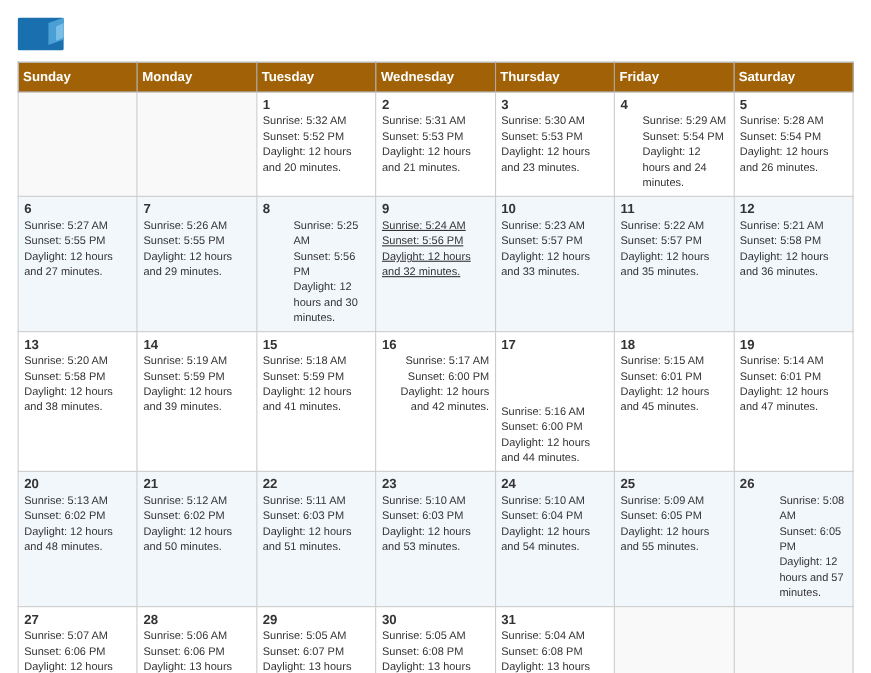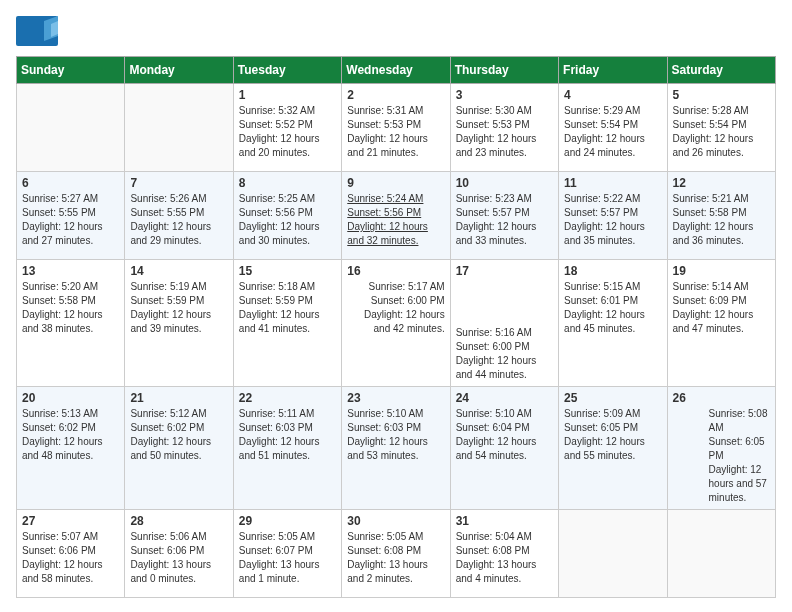--- a/index.html
+++ b/index.html
@@ -37,21 +37,21 @@
     .location-title {
       font-size: 16px;
       color: #555;
     }
     table {
       width: 100%;
       border-collapse: collapse;
       table-layout: fixed;
     }
     th {
-      background-color: #15803d;
+      background-color: #a16207;
       color: white;
       font-size: 12px;
       font-weight: bold;
       padding: 6px 4px;
       text-align: left;
       border: 1px solid #aaa;
     }
     td {
       border: 1px solid #ccc;
       vertical-align: top;
@@ -134,21 +134,21 @@
 Daylight: 12 hours and 21 minutes.</div>
         </td>
         <td>
           <span class="day-num">3</span>
           <div class="day-info" style="white-space: pre-line;">Sunrise: 5:30 AM
 Sunset: 5:53 PM
 Daylight: 12 hours and 23 minutes.</div>
         </td>
         <td>
           <span class="day-num">4</span>
-          <div class="day-info" style="white-space: pre-line;">Sunrise: 5:29 AM
+          <div class="day-info" style="white-space: pre-line; margin-left: 20px;">Sunrise: 5:29 AM
 Sunset: 5:54 PM
 Daylight: 12 hours and 24 minutes.</div>
         </td>
         <td>
           <span class="day-num">5</span>
           <div class="day-info" style="white-space: pre-line;">Sunrise: 5:28 AM
 Sunset: 5:54 PM
 Daylight: 12 hours and 26 minutes.</div>
         </td>
       </tr>
@@ -160,21 +160,21 @@
 Daylight: 12 hours and 27 minutes.</div>
         </td>
         <td>
           <span class="day-num">7</span>
           <div class="day-info" style="white-space: pre-line;">Sunrise: 5:26 AM
 Sunset: 5:55 PM
 Daylight: 12 hours and 29 minutes.</div>
         </td>
         <td>
           <span class="day-num">8</span>
-          <div class="day-info" style="white-space: pre-line;">Sunrise: 5:25 AM
+          <div class="day-info" style="white-space: pre-line; margin-left: 28px;">Sunrise: 5:25 AM
 Sunset: 5:56 PM
 Daylight: 12 hours and 30 minutes.</div>
         </td>
         <td>
           <span class="day-num">9</span>
           <div class="day-info" style="white-space: pre-line; text-decoration: underline;">Sunrise: 5:24 AM
 Sunset: 5:56 PM
 Daylight: 12 hours and 32 minutes.</div>
         </td>
         <td>
@@ -229,21 +229,21 @@
         </td>
         <td>
           <span class="day-num">18</span>
           <div class="day-info" style="white-space: pre-line;">Sunrise: 5:15 AM
 Sunset: 6:01 PM
 Daylight: 12 hours and 45 minutes.</div>
         </td>
         <td>
           <span class="day-num">19</span>
           <div class="day-info" style="white-space: pre-line;">Sunrise: 5:14 AM
-Sunset: 6:09 PM
+Sunset: 6:01 PM
 Daylight: 12 hours and 47 minutes.</div>
         </td>
       </tr>
       <tr>
         <td>
           <span class="day-num">20</span>
           <div class="day-info" style="white-space: pre-line;">Sunrise: 5:13 AM
 Sunset: 6:02 PM
 Daylight: 12 hours and 48 minutes.</div>
         </td>

